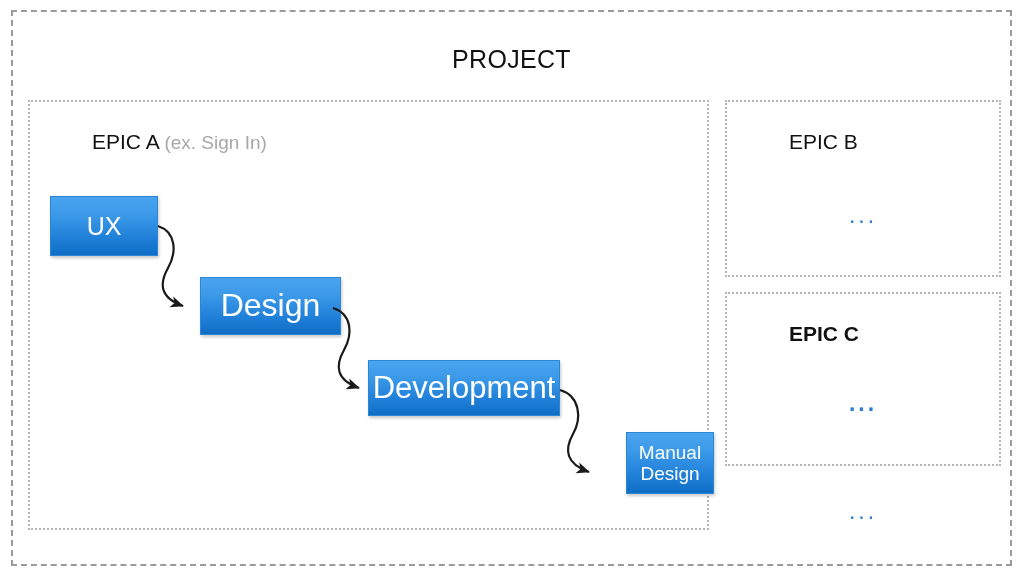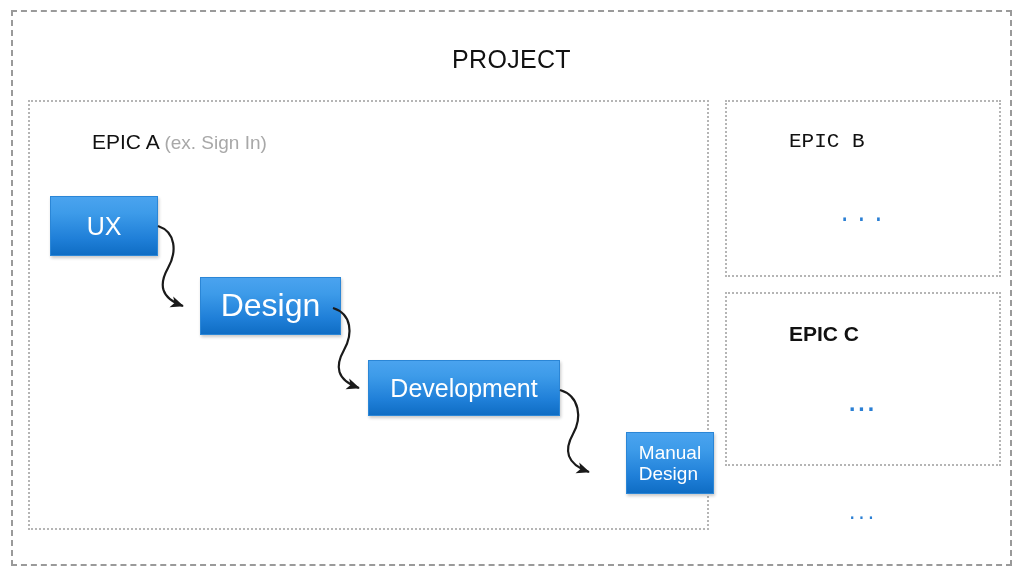--- a/index.html
+++ b/index.html
@@ -47,21 +47,21 @@
   }
 
   
   .epic-panel {
     position: absolute;
     box-sizing: border-box;
     border: 2px dotted #b5b5b5;
     background: #ffffff;
   }
   .epic-a { left: 28px;  top: 100px; width: 681px; height: 430px; }
-  .epic-b { left: 725px; top: 100px; width: 276px; height: 177px; font-family: Liberation Mono, monospace; }
+  .epic-b { left: 725px; top: 100px; width: 276px; height: 177px; }
   .epic-c { left: 725px; top: 292px; width: 276px; height: 174px; font-weight: bold; }
 
   .epic-label {
     position: absolute;
     left: 24px;
     top: 28px;
     font-size: 21px;
     color: #111111;
     white-space: nowrap;
     margin-left: 38px;
@@ -100,25 +100,26 @@
   .task-box {
     position: absolute;
     box-sizing: border-box;
     background: linear-gradient(180deg, #4aa3ef 0%, #3d9be9 28%, #1f7fd8 72%, #0f6dc4 100%);
     border: 1px solid #2b86d6;
     box-shadow: 1px 2px 3px rgba(0,0,0,0.22);
     color: #ffffff;
     display: flex;
     align-items: center;
     justify-content: center;
+    text-align: center;
     line-height: 1.12;
   }
   .task-ux          { left: 50px;  top: 196px; width: 108px; height: 60px; font-size: 25px; }
   .task-design      { left: 200px; top: 277px; width: 141px; height: 58px; font-size: 32px; }
-  .task-development { left: 368px; top: 360px; width: 192px; height: 56px; font-size: 25px; }
+  .task-development { left: 368px; top: 360px; width: 192px; height: 56px; font-size: 31px; }
   .task-manual      { left: 598px; top: 432px; width: 88px;  height: 62px; font-size: 19px; margin-left: 28px; }
 
   .task-line { display: block; }
 
   
   #connectors {
     position: absolute;
     left: 0; top: 0;
     width: 1024px;
     height: 576px;

